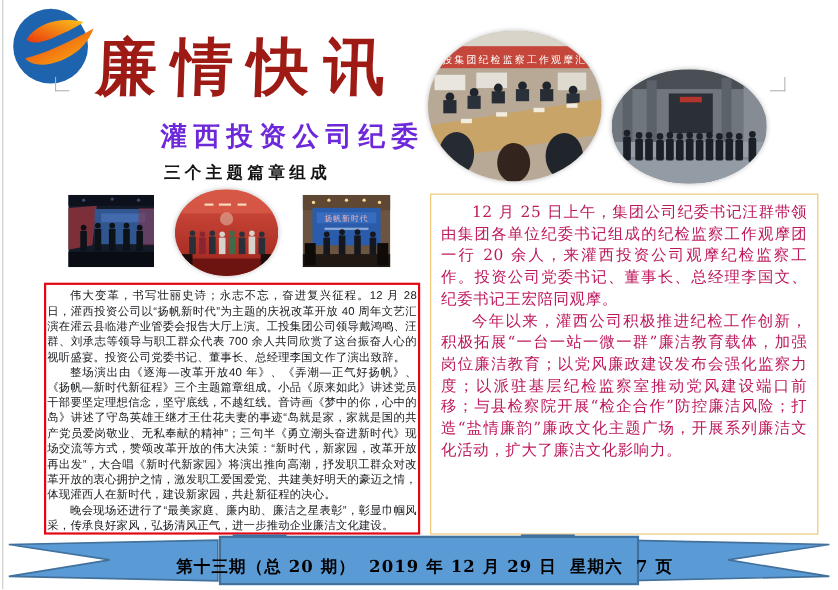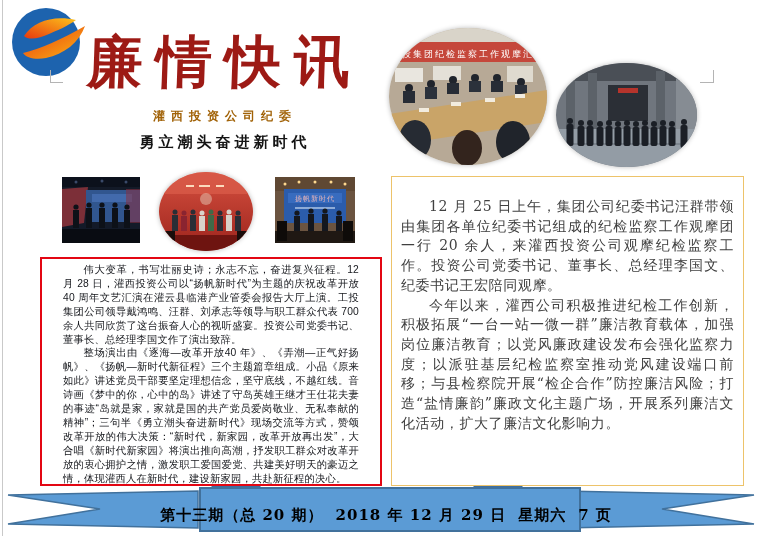--- a/index.html
+++ b/index.html
@@ -12,21 +12,21 @@
   
   .logo{position:absolute;left:10px;top:6px;width:84px;height:72px;}
   .masthead-text{position:absolute;left:64px;top:0;width:322px;text-align:center;}
   .title{
     margin-top:20px;font-family:"DejaVu Serif",serif;font-weight:bold;
     font-size:56px;line-height:82px;color:#9d1a15;letter-spacing:13px;
     transform:skewX(-2deg);white-space:nowrap;
   }
   .org{
     margin-top:6px;font-family:"DejaVu Serif",serif;font-weight:bold;
-    font-size:12px;color:#a16207;letter-spacing:6px;white-space:nowrap;
+    font-size:24px;color:#6d28d9;letter-spacing:6px;white-space:nowrap;text-align:right;
   }
   .dateline{
     margin-top:8px;font-family:"DejaVu Serif",serif;font-weight:bold;
     font-size:15px;color:#141414;letter-spacing:4px;white-space:nowrap;
   }
   .corner-mark-left{position:absolute;left:50px;top:70px;width:12px;height:12px;
     border-left:1px solid #b4b4b4;border-bottom:1px solid #b4b4b4;}
   .corner-mark-right{position:absolute;left:700px;top:70px;width:13px;height:12px;
     border-right:1px solid #b4b4b4;border-bottom:1px solid #b4b4b4;}
 
@@ -38,28 +38,28 @@
   .ph-group{left:556px;top:63px;width:141px;height:104px;}
   .ph-stage-a{left:62px;top:177px;width:78px;height:66px;}
   .ph-stage-b{left:159px;top:172px;width:94px;height:79px;}
   .ph-stage-c{left:275px;top:177px;width:80px;height:66px;}
 
   
   .article{position:absolute;box-sizing:border-box;overflow:hidden;text-align:justify;}
   .article p{margin:0;text-indent:2em;}
   .left-article{
     left:40px;top:257px;width:342px;height:229px;
-    border:2px solid #e30613;padding:4px 21px;
+    border:2px solid #e30613;padding:4px 1px;
     font-size:10.3px;line-height:13.9px;color:#15171c;letter-spacing:.2px;
   }
   .right-article{
     left:391px;top:176px;width:353px;height:310px;
-    border:1px solid #edc36a;padding:20px 9px;
+    border:1px solid #edc36a;padding:7px 9px;
     font-family:"DejaVu Serif",serif;
-    font-size:14px;line-height:19.7px;color:#404040;letter-spacing:.6px;
+    font-size:14px;line-height:19.7px;color:#be185d;letter-spacing:.6px;
   }
 
   
   .ribbon{position:absolute;left:6px;top:486px;width:750px;height:48px;}
   .footer-text{
     position:absolute;left:200px;top:489px;width:372px;height:52px;
     display:flex;align-items:center;justify-content:center;
     font-family:"DejaVu Serif",serif;font-weight:bold;font-size:15px;color:#000;
     white-space:nowrap;
   }
@@ -82,21 +82,21 @@
           <stop offset="1" stop-color="#fcb515"></stop>
       </linearGradient>
     </defs>
     <circle cx="36" cy="36" r="34" fill="#1d63ae"></circle>
     <path d="M14,30 C24,15 44,9 66,14 C56,21 48,24 39,28 C30,32 19,35 14,30 Z" fill="url(#lg1)"></path>
     <path d="M13,47 C30,43 52,33 75,20 C69,37 54,48 36,52 C26,54 16,52 13,47 Z" fill="url(#lg2)"></path>
   </svg>
   <div class="masthead-text">
     <div class="title">廉情快讯</div>
     <div class="org">灌西投资公司纪委</div>
-    <div class="dateline">勇立潮头奋进新时代</div>
+    <div class="dateline">三个主题篇章组成</div>
   </div>
   <div class="corner-mark-left"></div>
   <div class="corner-mark-right"></div>
 
   <div class="photo oval ph-meeting">
     <svg viewBox="0 0 158 137" preserveAspectRatio="none">
       <rect width="158" height="137" fill="#b7a996"></rect>
       <rect width="158" height="28" fill="#d9d4c9"></rect>
       <rect x="6" y="40" width="28" height="14" fill="#e9e6df"></rect>
       <rect x="44" y="38" width="28" height="14" fill="#e4e0d7"></rect>
@@ -276,17 +276,17 @@
 
   <svg class="ribbon" viewBox="0 0 750 48" preserveAspectRatio="none">
     <polygon points="2,9 192,5 192,42 2,38 94,23" fill="#5b9bd5" stroke="#41719c" stroke-width="1.5"></polygon>
     <polygon points="748,9 558,5 558,42 748,38 656,23" fill="#5b9bd5" stroke="#41719c" stroke-width="1.5"></polygon>
     <rect x="206" y="0" width="48" height="10" fill="#3f6ea6" stroke="#41719c" stroke-width="1"></rect>
     <rect x="468" y="0" width="48" height="10" fill="#3f6ea6" stroke="#41719c" stroke-width="1"></rect>
     <rect x="194" y="2" width="380" height="43" fill="#5b9bd5" stroke="#41719c" stroke-width="2"></rect>
   </svg>
   <div class="footer-text">
     <span>第十三期（总 20 期）</span>
-    <span>2018 年 12 月 29 日</span>
+    <span>2019 年 12 月 29 日</span>
     <span>星期六</span>
     <span>7 页</span>
   </div>
 </div>
 
 </body></html>

